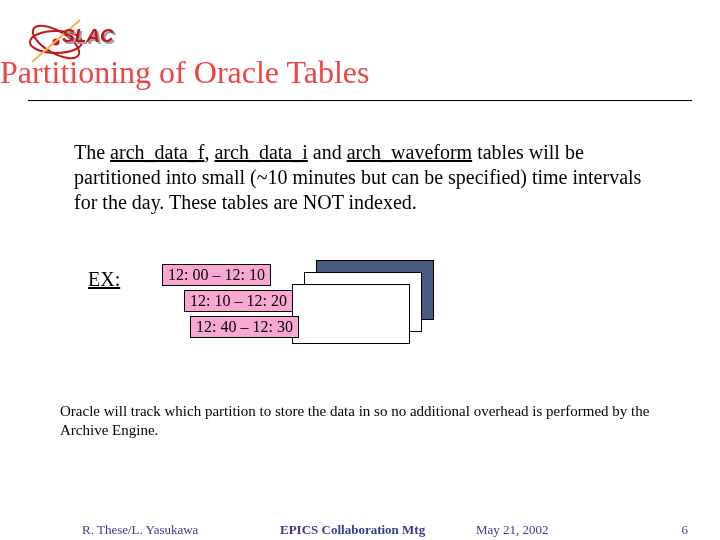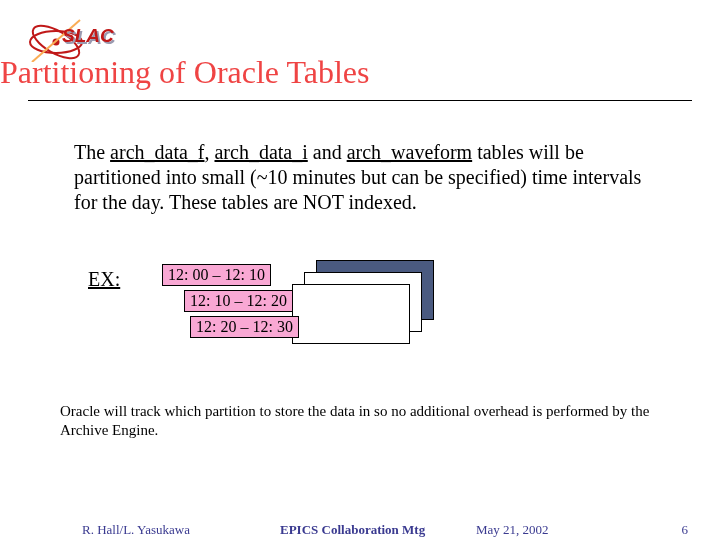--- a/index.html
+++ b/index.html
@@ -134,23 +134,23 @@
     </div>
     <div class="stack" style="top:12px; left:12px;">
       <div class="card"></div>
     </div>
     <div class="stack" style="top:24px; left:0;">
       <div class="card"></div>
     </div>
   </div>
   <div class="interval-box int1">12: 00 – 12: 10</div>
   <div class="interval-box int2">12: 10 – 12: 20</div>
-  <div class="interval-box int3">12: 20 – 12: 30</div>
+  <div class="interval-box int3">12: 40 – 12: 30</div>
 </div>
 
 <div class="body2">Oracle will track which partition to store the data in so no additional overhead is performed by the Archive Engine.</div>
 
 <div class="footer">
-  <span class="footer-left">R. Hall/L. Yasukawa</span>
+  <span class="footer-left">R. These/L. Yasukawa</span>
   <span class="footer-center">EPICS Collaboration Mtg</span>
   <span class="footer-date">May 21, 2002</span>
   <span class="footer-page">6</span>
 </div>
 
 </body></html>

